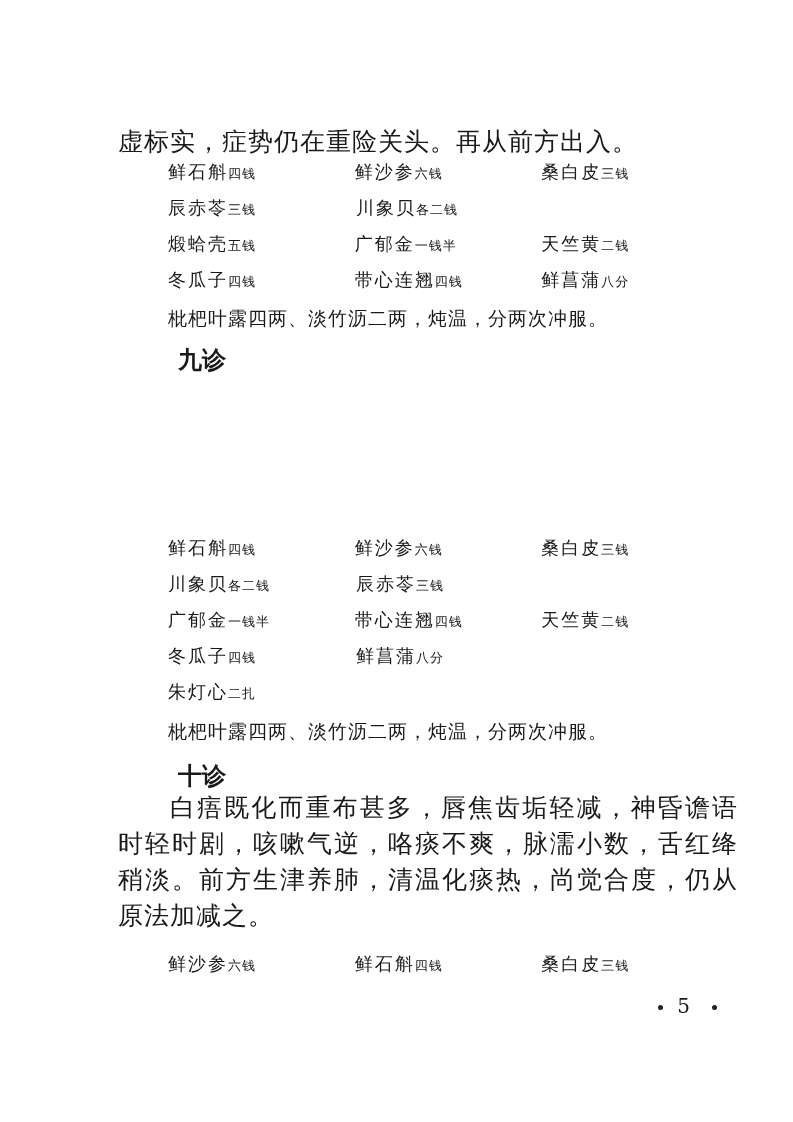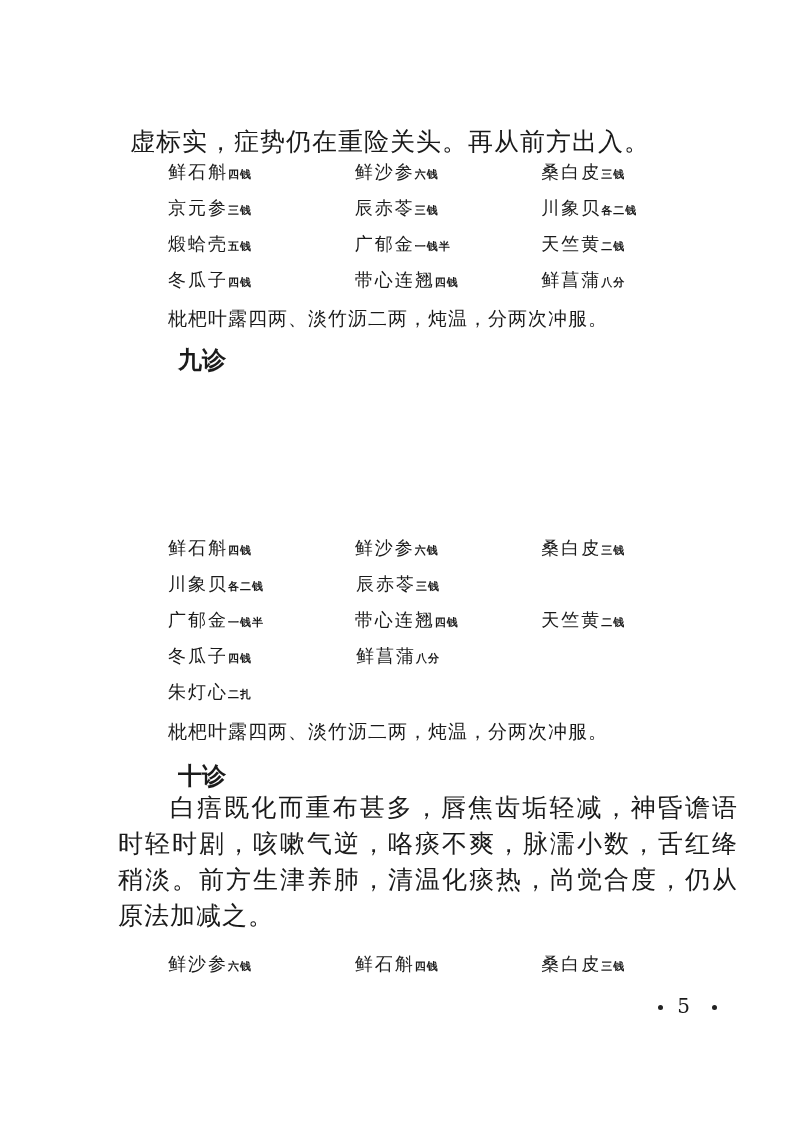--- a/index.html
+++ b/index.html
@@ -8,40 +8,39 @@
   .page { position: absolute; left: 0; top: 0; width: 793px; height: 1122px; }
   .para { position: absolute; left: 118px; width: 620px; font-size: 25px; line-height: 36px;
           letter-spacing: 1px; margin: 0; text-align: justify; }
   .para.indent { text-indent: 52px; }
   .heading { position: absolute; left: 170px; font-size: 24px; font-weight: bold; margin: 8px;
              font-family: "DejaVu Sans", "Liberation Sans", sans-serif; }
   .rx { position: absolute; left: 168px; width: 560px; font-size: 17px; }
   .rx-row { height: 36px; display: flex; align-items: center; }
   .rx-cell { width: 188px; white-space: nowrap; }
   .rx-name { font-size: 18px; letter-spacing: 2px; }
-  .rx-dose { font-size: 11px; letter-spacing: 1px; font-weight: bold; }
+  .rx-dose { font-size: 13px; letter-spacing: 1px; }
   .note { position: absolute; left: 168px; font-size: 19px; letter-spacing: 1px; }
   .page-num { position: absolute; left: 658px; top: 994px; font-size: 20px; letter-spacing: 8px; }
   .dot { display: inline-block; width: 5px; height: 5px; border-radius: 50%; background: #222; vertical-align: middle; }
 </style>
 </head>
 <body>
 
 <div class="page">
 
-  <p class="para" style="top:124px;margin-left:12px;">虚标实，症势仍在重险关头。再从前方出入。</p>
+  <p class="para" style="top:124px;">虚标实，症势仍在重险关头。再从前方出入。</p>
 
   <div class="rx" style="top:154px;">
     <div class="rx-row">
       <span class="rx-cell"><span class="rx-name">鲜石斛</span><span class="rx-dose">四钱</span></span>
       <span class="rx-cell"><span class="rx-name">鲜沙参</span><span class="rx-dose">六钱</span></span>
       <span class="rx-cell"><span class="rx-name">桑白皮</span><span class="rx-dose">三钱</span></span>
     </div>
     <div class="rx-row">
-      <span class="rx-cell"><span class="rx-name">京元参</span><span class="rx-dose">三钱</span></span>
       <span class="rx-cell"><span class="rx-name">辰赤苓</span><span class="rx-dose">三钱</span></span>
       <span class="rx-cell"><span class="rx-name">川象贝</span><span class="rx-dose">各二钱</span></span>
     </div>
     <div class="rx-row">
       <span class="rx-cell"><span class="rx-name">煅蛤壳</span><span class="rx-dose">五钱</span></span>
       <span class="rx-cell"><span class="rx-name">广郁金</span><span class="rx-dose">一钱半</span></span>
       <span class="rx-cell"><span class="rx-name">天竺黄</span><span class="rx-dose">二钱</span></span>
     </div>
     <div class="rx-row">
       <span class="rx-cell"><span class="rx-name">冬瓜子</span><span class="rx-dose">四钱</span></span>

